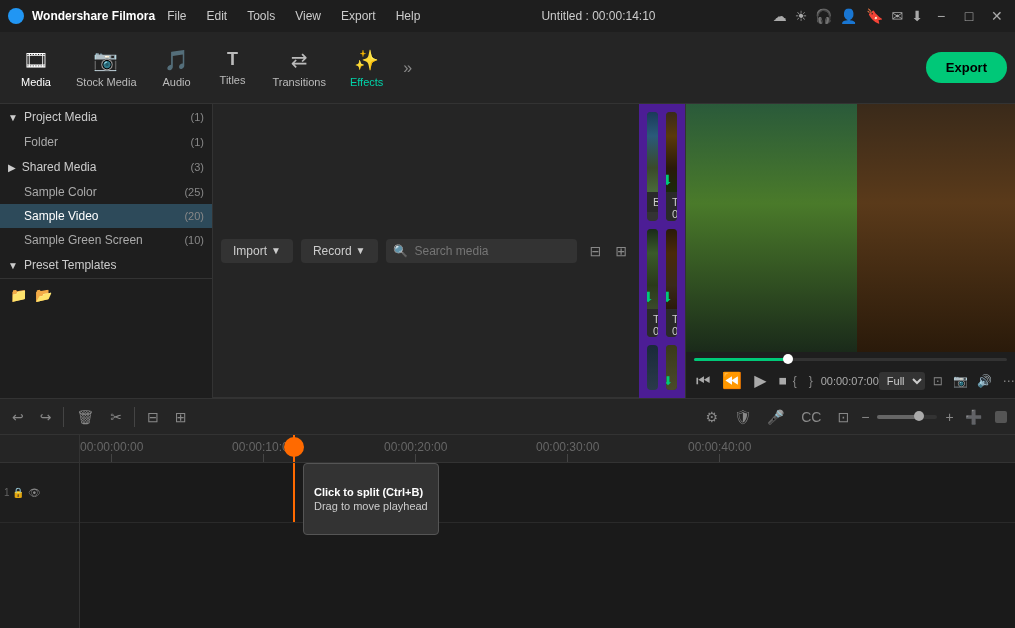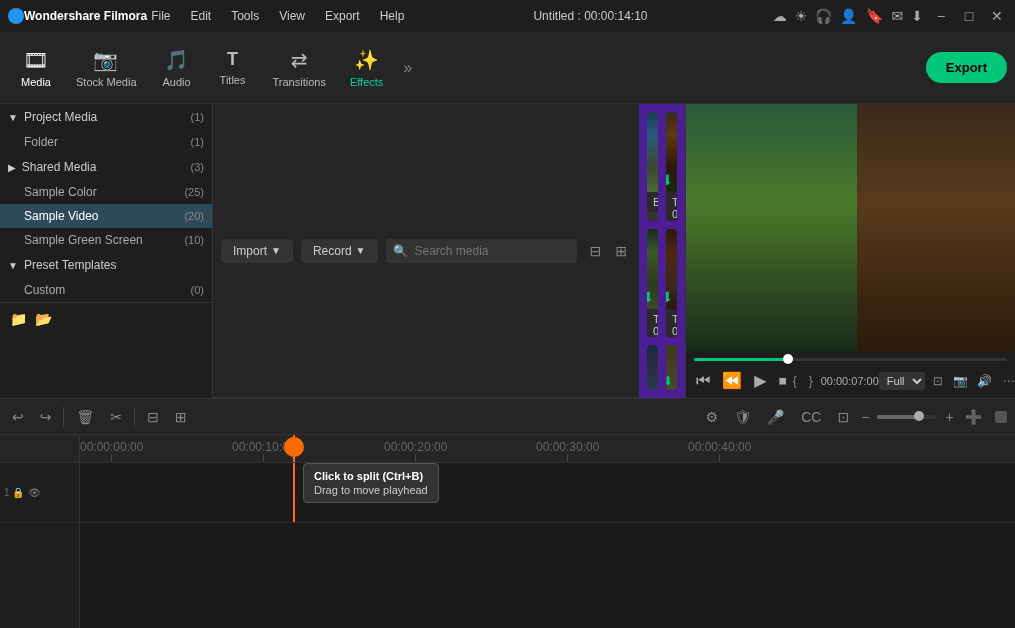--- a/index.html
+++ b/index.html
@@ -1,20 +1,20 @@
 <!DOCTYPE html>
 <html><head>
   <meta charset="utf-8">
   <style>
     * { box-sizing: border-box; margin: 0; padding: 0; }
     body { background: #1a1a1a; color: #ccc; font-family: 'Segoe UI', Arial, sans-serif; font-size: 12px; overflow: hidden; width: 1015px; height: 628px; }
     
     
     .titlebar { background: #1e1e1e; height: 32px; display: flex; align-items: center; padding: 0 8px; justify-content: space-between; }
-    .titlebar-left { display: flex; align-items: center; }
+    .titlebar-left { display: flex; align-items: center; gap: 8px; }
     .app-icon { width: 16px; height: 16px; background: #2196F3; border-radius: 50%; }
     .app-name { color: #fff; font-size: 12px; font-weight: bold; }
     .menu-bar { display: flex; gap: 12px; }
     .menu-item { color: #ccc; font-size: 12px; cursor: pointer; padding: 2px 4px; }
     .titlebar-center { color: #ccc; font-size: 12px; text-align: right; }
     .titlebar-right { display: flex; gap: 8px; align-items: center; }
     .title-btn { color: #aaa; cursor: pointer; width: 20px; height: 20px; display: flex; align-items: center; justify-content: center; border-radius: 3px; font-size: 14px; }
 
     
     .toolbar { background: #252525; height: 72px; display: flex; align-items: center; padding: 0 8px; border-bottom: 1px solid #333; }
@@ -95,21 +95,21 @@
     .ruler-mark { position: absolute; bottom: 0; display: flex; flex-direction: column; align-items: center; }
     .ruler-mark-line { width: 1px; background: #444; }
     .ruler-mark-label { font-size: 12px; color: #666; }
     .timeline-tracks { flex: 1; position: relative; overflow: hidden; }
     .track-lane { height: 60px; border-bottom: 1px solid #2a2a2a; position: relative; background: #1a1a1a; }
     .track-lane:nth-child(2n) { background: #1d1d1d; }
     .timeline-clip { position: absolute; top: 5px; height: 50px; background: linear-gradient(180deg, #1a4a3a 0%, #2a6a4a 100%); border-radius: 3px; border: 1px solid #3a7a5a; overflow: hidden; cursor: pointer; }
     .clip-thumbnail { width: 100%; height: 100%; background: linear-gradient(90deg, #1a3a2a 0%, #3a5a3a 30%, #2a4a2a 60%, #4a6a3a 100%); }
     .clip-label { position: absolute; bottom: 2px; left: 4px; font-size: 9px; color: #aaa; white-space: nowrap; overflow: hidden; text-overflow: ellipsis; max-width: 90%; }
     .playhead { position: absolute; top: 0; width: 2px; background: #ff6a00; height: 100%; z-index: 10; }
-    .tooltip-box { position: absolute; background: #333; border: 1px solid #555; padding: 6px 10px; border-radius: 4px; font-size: 11px; color: #ccc; white-space: nowrap; z-index: 20; top: 0; left: 10px; }
+    .tooltip-box { position: absolute; background: #333; border: 1px solid #555; padding: 22px 10px; border-radius: 4px; font-size: 11px; color: #ccc; white-space: nowrap; z-index: 20; top: 0; left: 10px; }
     .tooltip-title { font-weight: bold; color: #fff; margin-bottom: 2px; }
     .lock-icon { color: #888; font-size: 10px; }
     .eye-icon { color: #888; font-size: 10px; }
     .track-icons { display: flex; gap: 2px; flex-direction: column; }
     .track-top-icons { display: flex; gap: 3px; }
     .track-num { font-size: 10px; color: #666; }
   </style>
 </head>
 <body>
 
@@ -204,24 +204,20 @@
     </div>
     <div class="sidebar-item">
       <span>Sample Green Screen</span>
       <span class="count">(10)</span>
     </div>
 
     <div class="sidebar-section">
       <div class="sidebar-section-header">
         <span class="arrow">▼</span>
         <span>Preset Templates</span>
-      </div>
-      <div class="sidebar-item">
-        <span>Custom</span>
-        <span class="count">(0)</span>
       </div>
     </div>
 
     <div class="sidebar-bottom">
       <span class="sidebar-bottom-btn">📁</span>
       <span class="sidebar-bottom-btn">📂</span>
     </div>
   </div>
 
   <div class="media-area">

